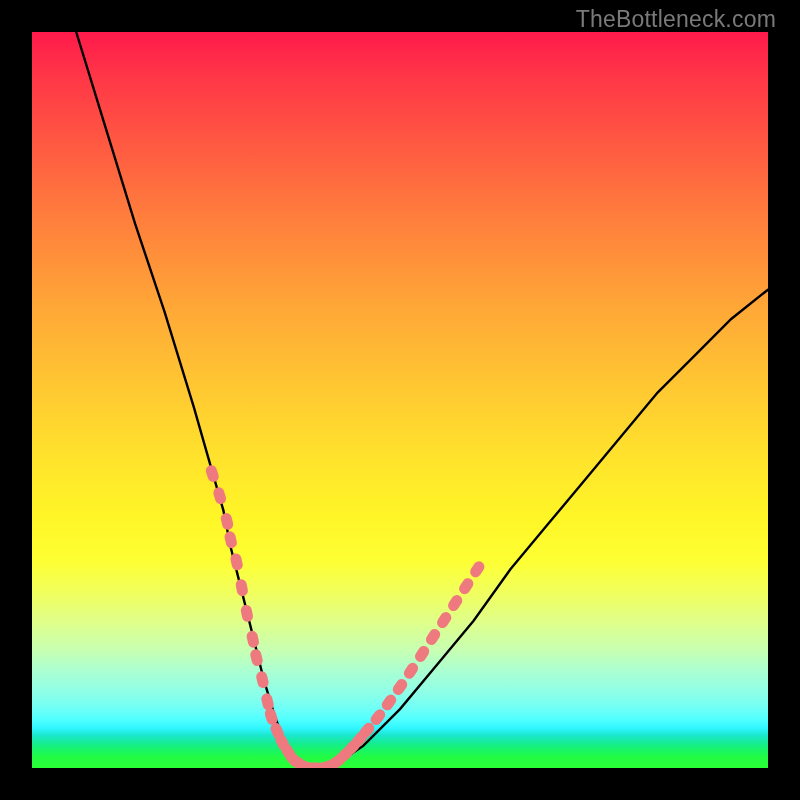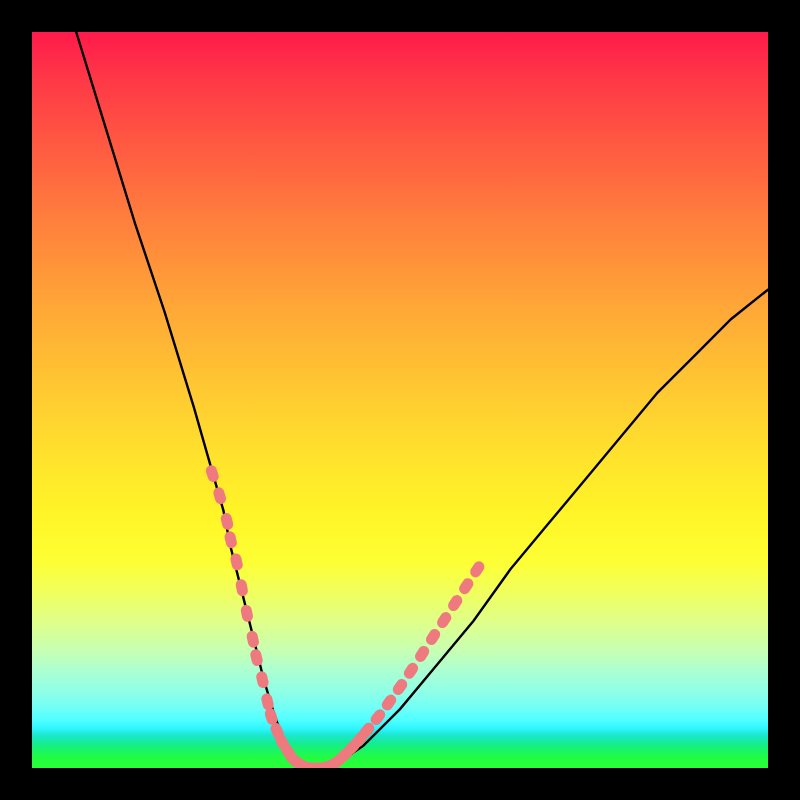--- a/index.html
+++ b/index.html
@@ -123,13 +123,14 @@
           <rect x="-8.5" y="-5.5" width="17" height="11" rx="5.5" fill="#ee7a80" transform="translate(390.1,621.9) rotate(-56.9)"></rect>
           <rect x="-8.5" y="-5.5" width="17" height="11" rx="5.5" fill="#ee7a80" transform="translate(401.1,605.0) rotate(-56.9)"></rect>
           <rect x="-8.5" y="-5.5" width="17" height="11" rx="5.5" fill="#ee7a80" transform="translate(412.2,588.1) rotate(-56.9)"></rect>
           <rect x="-8.5" y="-5.5" width="17" height="11" rx="5.5" fill="#ee7a80" transform="translate(423.2,571.1) rotate(-56.9)"></rect>
           <rect x="-8.5" y="-5.5" width="17" height="11" rx="5.5" fill="#ee7a80" transform="translate(434.2,554.2) rotate(-56.9)"></rect>
           <rect x="-8.5" y="-5.5" width="17" height="11" rx="5.5" fill="#ee7a80" transform="translate(445.3,537.3) rotate(-56.9)"></rect>
         </g>
     </svg>
   </div>
 
+  <div class="watermark">TheBottleneck.com</div>
 </div>
 
 </body></html>

